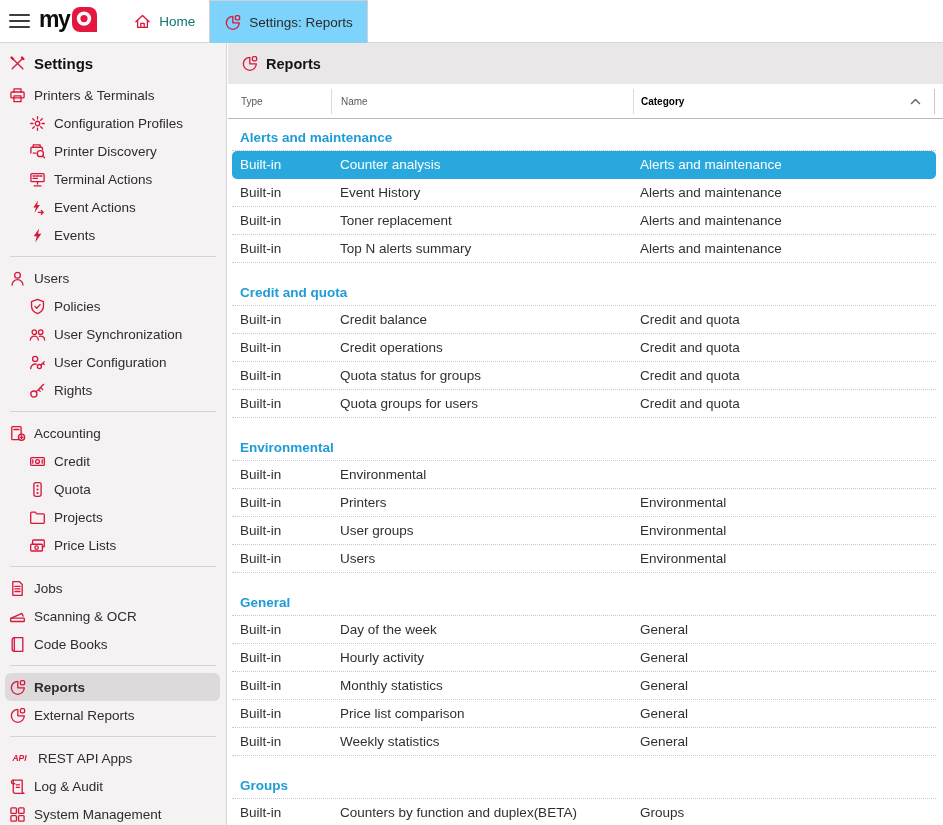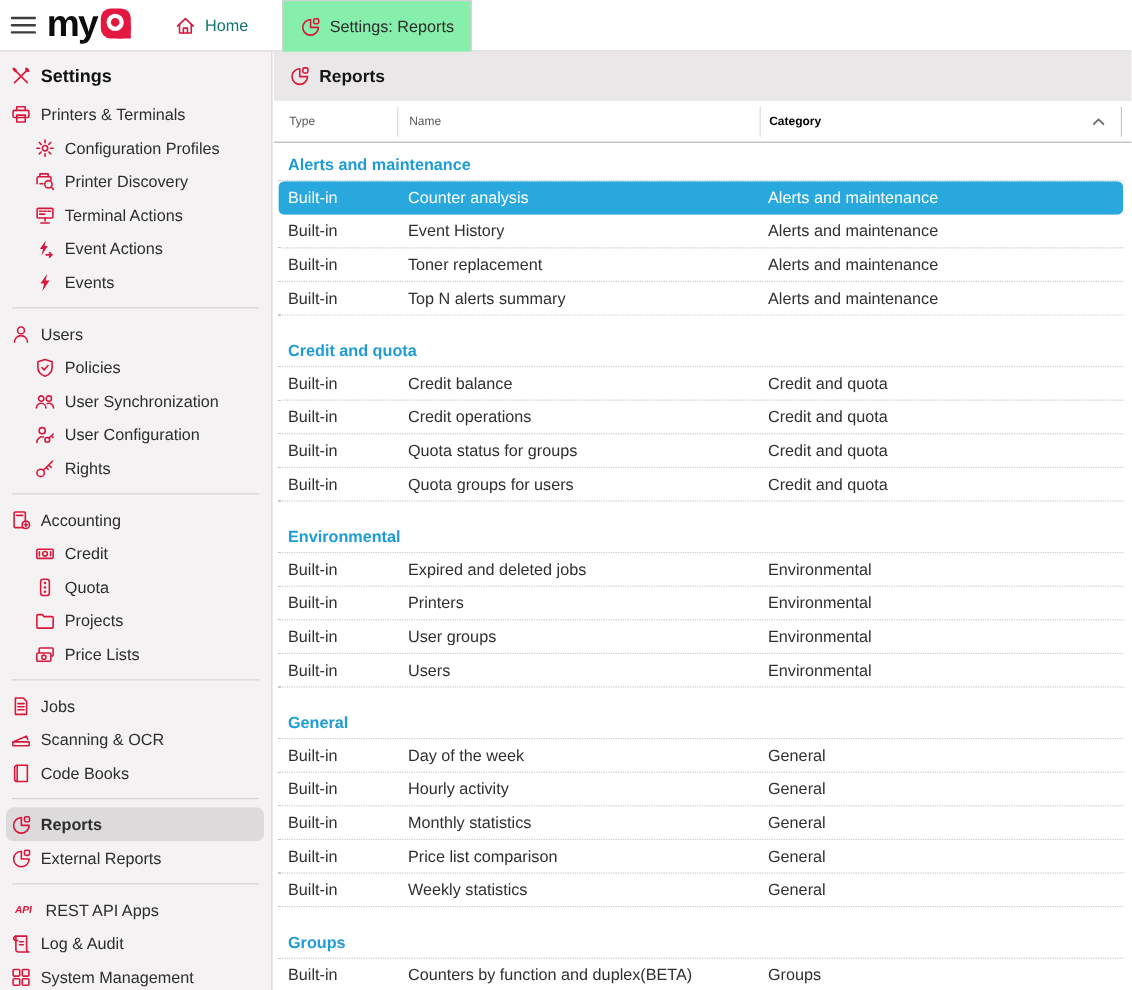--- a/index.html
+++ b/index.html
@@ -11,25 +11,25 @@
   body{width:943px;height:825px;overflow:hidden;position:relative;background:#fff;
        font-family:"Liberation Sans","DejaVu Sans",sans-serif;font-size:13.5px;color:#2e2e2e}
 
   
   .topbar{position:absolute;top:0;left:0;width:943px;height:43px;background:#fff;
           border-bottom:1px solid #d7d5d5;display:flex;align-items:stretch;z-index:3}
   .hamburger{width:21px;display:flex;flex-direction:column;gap:3.5px;margin-left:9px;
              align-self:center;cursor:pointer}
   .hamburger span{height:2.6px;background:#3d3d3d;border-radius:1px}
   .logo{display:flex;align-items:center;margin-left:9px;gap:2px}
-  .logo-my{font-size:31px;font-weight:800;letter-spacing:-1.5px;color:#0d0d0d;line-height:1;margin-top:-4px}
+  .logo-my{font-size:23px;font-weight:800;letter-spacing:-1.5px;color:#0d0d0d;line-height:1;margin-top:-4px}
   .tab{display:flex;align-items:center;gap:8px;padding:0 14px;color:#0f766e;cursor:pointer}
   .tab-home{margin-left:22px}
-  .tab.active{background:#86efac;border:1px solid #d2d0d0;border-bottom:none;color:#2b2b2b;
-              margin-left:14px;margin-bottom:-1px}
+  .tab.active{background:#7dd3fc;border:1px solid #d2d0d0;border-bottom:none;color:#2b2b2b;
+              margin-left:0;margin-bottom:-1px}
 
   
   .icon{display:inline-flex;width:17px;height:17px;color:var(--accent);flex:none;
         align-items:center;justify-content:center}
   .icon svg{width:100%;height:100%;display:block}
   .icon.api-badge{width:21px;font-size:8.5px;font-weight:900;font-style:italic;letter-spacing:0}
 
   
   .sidebar{position:absolute;top:43px;left:0;width:227px;bottom:0;background:var(--sb-bg);
            border-right:1px solid #d7d5d5;padding-top:5px;overflow:hidden}
@@ -410,21 +410,20 @@
         <div class="cell c-cat">Credit and quota</div>
       </div>
       <div class="trow">
         <div class="cell c-type">Built-in</div>
         <div class="cell c-name">Quota groups for users</div>
         <div class="cell c-cat">Credit and quota</div>
       </div>
       <div class="group-label">Environmental</div>
       <div class="trow">
         <div class="cell c-type">Built-in</div>
-        <div class="cell c-name">Expired and deleted jobs</div>
         <div class="cell c-cat">Environmental</div>
       </div>
       <div class="trow">
         <div class="cell c-type">Built-in</div>
         <div class="cell c-name">Printers</div>
         <div class="cell c-cat">Environmental</div>
       </div>
       <div class="trow">
         <div class="cell c-type">Built-in</div>
         <div class="cell c-name">User groups</div>

